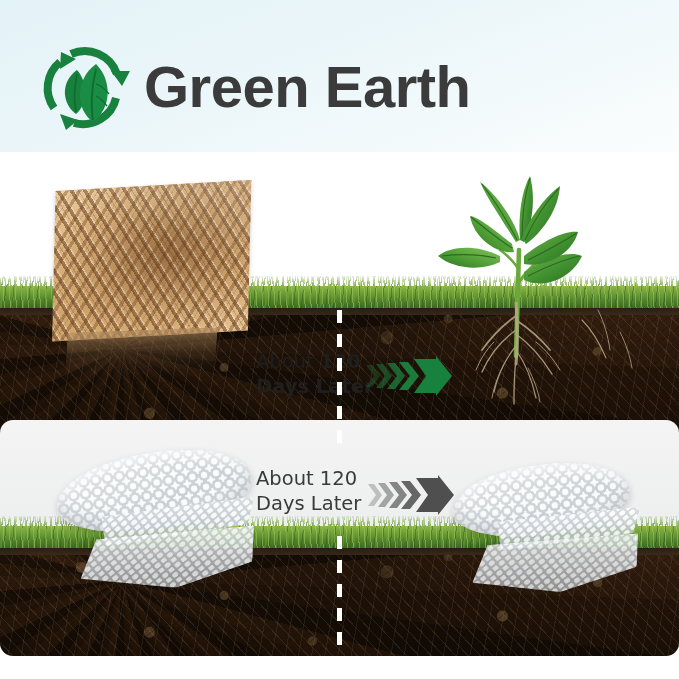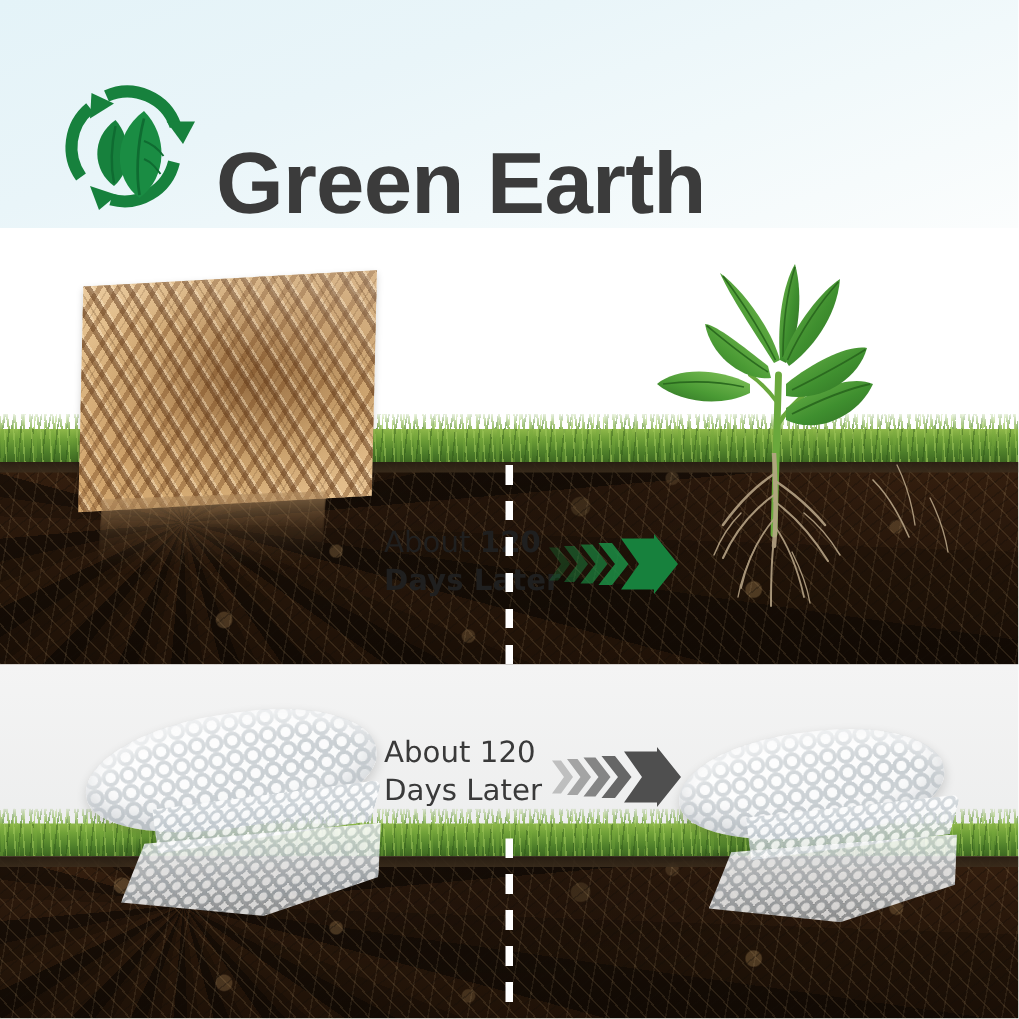--- a/index.html
+++ b/index.html
@@ -14,42 +14,42 @@
   .poster { position:relative; width:679px; height:679px; overflow:hidden; }
 
   
   .header {
     position:absolute; left:0; top:0; width:679px; height:152px;
     background:linear-gradient(160deg,#e4f3f8 0%,#e9f5f9 35%,#f1f9fb 65%,#fbfdfd 100%);
     overflow:hidden;
   }
   .header-inner {
     position:absolute; left:0; top:0; width:679px; height:152px;
-    display:flex; align-items:flex-end; padding:20px 28px 0 30px;
+    display:flex; align-items:center; padding:20px 28px 0 30px;
   }
   .logo-wrap {
     width:108px; height:108px; flex:0 0 108px; position:relative; margin-top:4px;
   }
   .logo-wrap svg { display:block; width:108px; height:108px; }
   .title-block { flex:1 1 auto; padding-left:6px; padding-top:2px; }
   .brand-title {
     font-size:58px; font-weight:bold; color:#3b3b3b;
     letter-spacing:-0.5px; line-height:1.02; white-space:nowrap;
     font-family:"Liberation Sans", sans-serif;
   }
   .brand-subtitle {
     font-size:29px; font-weight:300; color:#2e2e2e;
     letter-spacing:0.2px; line-height:1.3; margin-top:5px; white-space:nowrap;
     font-family:"DejaVu Sans", sans-serif;
   }
 
   
   .panel { position:absolute; left:0; width:679px; overflow:hidden; }
   .panel-paper { top:152px; height:291px; background:#ffffff; }
-  .panel-plastic { top:443px; height:236px; background:linear-gradient(180deg,#f4f4f4 0%,#eceded 55%,#e9eaea 100%); }
+  .panel-plastic { top:420px; height:236px; background:linear-gradient(180deg,#f4f4f4 0%,#eceded 55%,#e9eaea 100%);border-radius:13px; }
 
   
   .grass {
     position:absolute; left:0; width:679px; overflow:hidden;
     background:
       linear-gradient(180deg,#8fb84a 0%,#6fa038 30%,#4e7f2a 70%,#3d6821 100%);
   }
   .grass::before {
     
     content:""; position:absolute; left:-4px; top:0; right:-4px; bottom:0;

